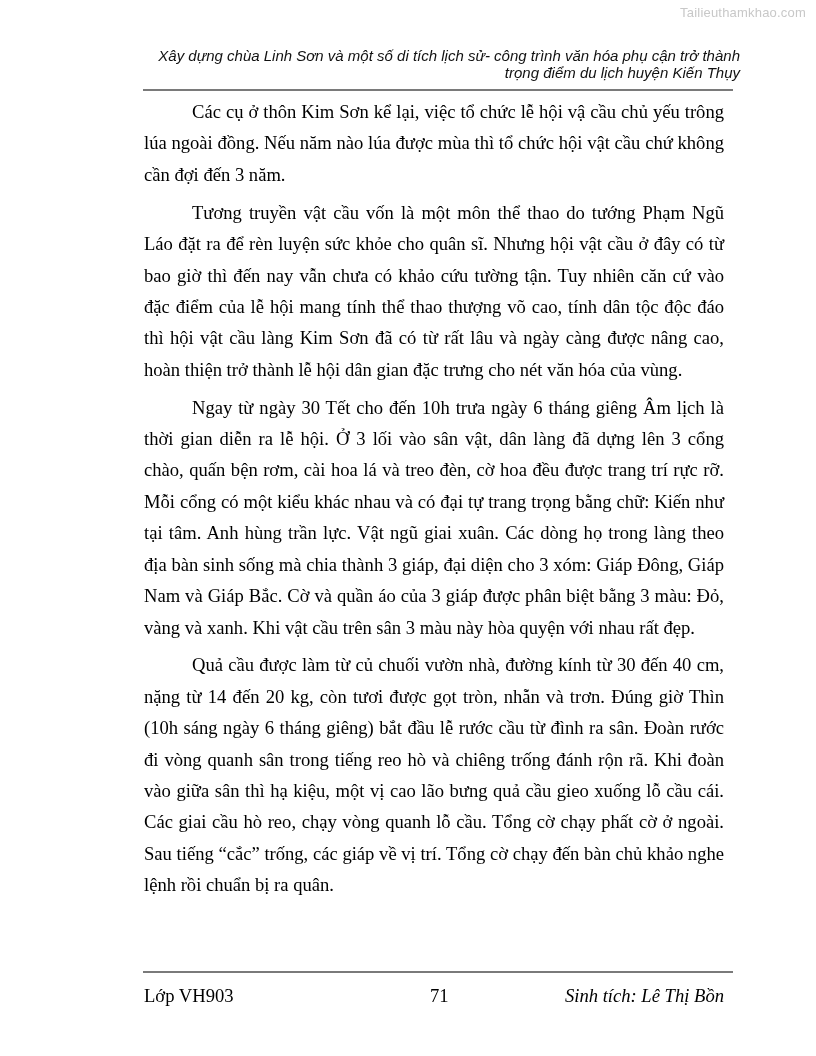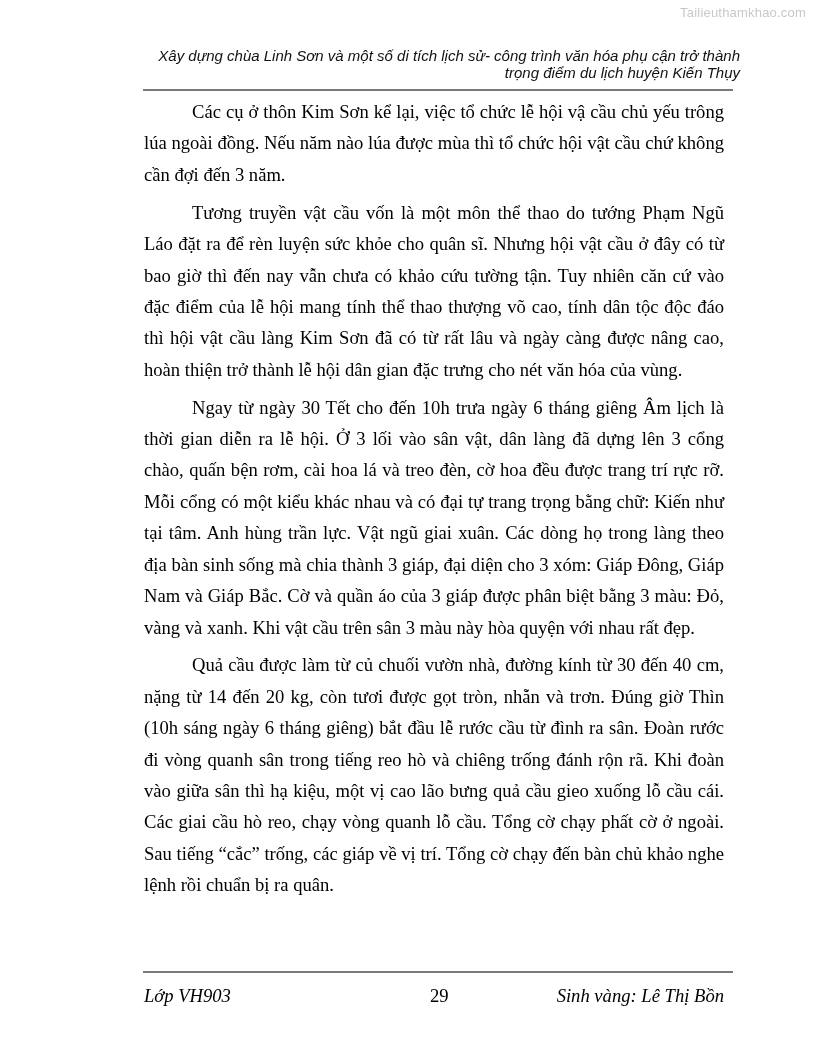--- a/index.html
+++ b/index.html
@@ -21,21 +21,21 @@
       position: absolute; top: 96px; left: 144px; width: 588px;
       font-family: "Liberation Serif", serif; font-size: 18.6px;
       line-height: 31.4px; color: #000; text-align: justify;
     }
     .body-text p { margin: 0 8px 0 0; text-indent: 48px; }
     .body-text p + p { margin-top: 6.5px; }
     .footer {
       position: absolute; top: 985px; left: 144px; width: 588px; height: 24px;
       font-family: "Liberation Serif", serif; font-size: 18.6px; color: #000;
     }
-    .footer .left { position: absolute; left: 0; font-style: italic; }
+    .footer .left { position: absolute; left: 0; }
     .footer .center { position: absolute; left: 286px; }
     .footer .right { position: absolute; right: 8px; font-style: italic; }
   </style>
 </head>
 <body>
 
 <div class="watermark">Tailieuthamkhao.com</div>
 
 <div class="running-header">Xây dựng chùa Linh Sơn và một số di tích lịch sử- công trình văn hóa phụ cận trở thành trọng điểm du lịch huyện Kiến Thụy</div>
 <div class="rule top"></div>
@@ -43,15 +43,15 @@
 <div class="body-text">
   <p>Các cụ ở thôn Kim Sơn kể lại, việc tổ chức lễ hội vậ cầu chủ yếu trông lúa ngoài đồng. Nếu năm nào lúa được mùa thì tổ chức hội vật cầu chứ không cần đợi đến 3 năm.</p>
   <p>Tương truyền vật cầu vốn là một môn thể thao do tướng Phạm Ngũ Láo đặt ra để rèn luyện sức khỏe cho quân sĩ. Nhưng hội vật cầu ở đây có từ bao giờ thì đến nay vẫn chưa có khảo cứu tường tận. Tuy nhiên căn cứ vào đặc điểm của lễ hội mang tính thể thao thượng võ cao, tính dân tộc độc đáo thì hội vật cầu làng Kim Sơn đã có từ rất lâu và ngày càng được nâng cao, hoàn thiện trở thành lễ hội dân gian đặc trưng cho nét văn hóa của vùng.</p>
   <p> Ngay từ ngày 30 Tết cho đến 10h trưa ngày 6 tháng giêng Âm lịch là thời gian diễn ra lễ hội. Ở 3 lối vào sân vật, dân làng đã dựng lên 3 cổng chào, quấn bện rơm, cài hoa lá và treo đèn, cờ hoa đều được trang trí rực rỡ. Mỗi cổng có một kiểu khác nhau và có đại tự trang trọng bằng chữ: Kiến như tại tâm. Anh hùng trần lực. Vật ngũ giai xuân. Các dòng họ trong làng theo địa bàn sinh sống mà chia thành 3 giáp, đại diện cho 3 xóm: Giáp Đông, Giáp Nam và Giáp Bắc. Cờ và quần áo của 3 giáp được phân biệt bằng 3 màu: Đỏ, vàng và xanh. Khi vật cầu trên sân 3 màu này hòa quyện với nhau rất đẹp.</p>
   <p>Quả cầu được làm từ củ chuối vườn nhà, đường kính từ 30 đến 40 cm, nặng từ 14 đến 20 kg, còn tươi được gọt tròn, nhẵn và trơn. Đúng giờ Thìn (10h sáng ngày 6 tháng giêng) bắt đầu lễ rước cầu từ đình ra sân. Đoàn rước đi vòng quanh sân trong tiếng reo hò và chiêng trống đánh rộn rã. Khi đoàn vào giữa sân thì hạ kiệu, một vị cao lão bưng quả cầu gieo xuống lỗ cầu cái. Các giai cầu hò reo, chạy vòng quanh lỗ cầu. Tổng cờ chạy phất cờ ở ngoài. Sau tiếng “cắc” trống, các giáp về vị trí. Tổng cờ chạy đến bàn chủ khảo nghe lệnh rồi chuẩn bị ra quân.</p>
 </div>
 
 <div class="rule bottom"></div>
 <div class="footer">
   <span class="left">Lớp VH903</span>
-  <span class="center">29</span>
-  <span class="right">Sinh vàng: Lê Thị Bồn</span>
+  <span class="center">71</span>
+  <span class="right">Sinh tích: Lê Thị Bồn</span>
 </div>
 
 </body></html>

